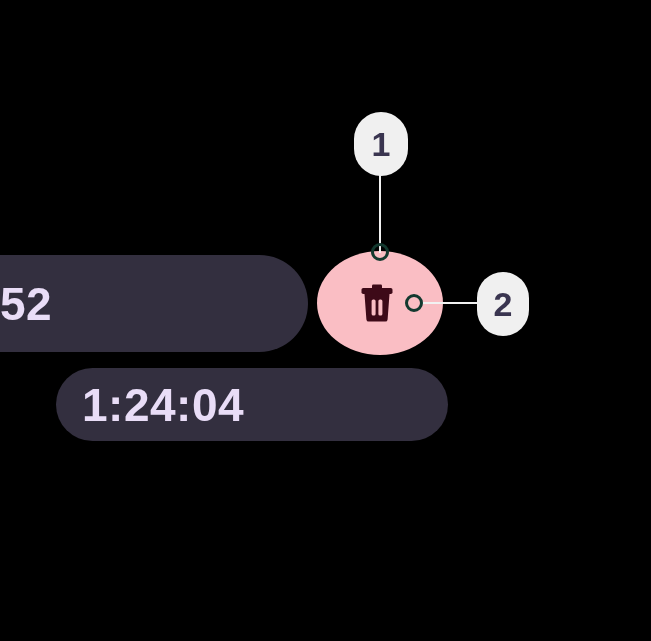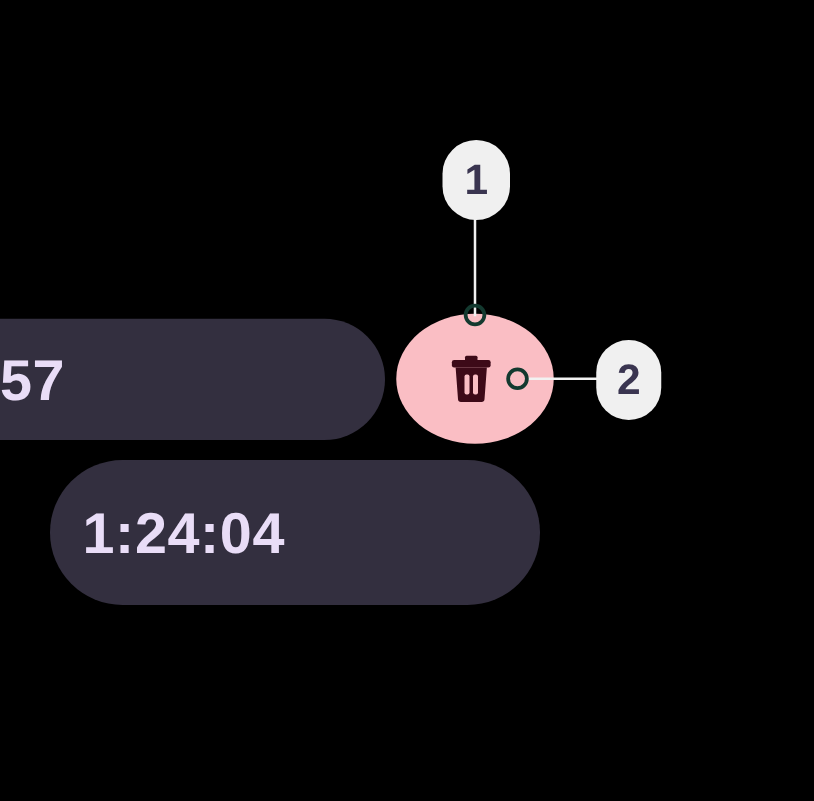--- a/index.html
+++ b/index.html
@@ -39,24 +39,24 @@
   }
 
   #pill-count {
     left: -188px;
     top: 255px;
     width: 496px;
     height: 97px;
     padding-left: 188px;
   }
   #pill-timer {
-    left: 40px;
+    left: 56px;
     top: 368px;
     width: 392px;
-    height: 116px;
+    height: 73px;
     padding-left: 26px;
     text-align: right;
   }
 
   
   #action-circle {
     position: absolute;
     left: 317px;
     top: 251px;
     width: 126px;
@@ -143,21 +143,21 @@
     width: 18px;
     height: 18px;
   }
 </style>
 </head>
 <body>
 
 <div id="stage">
 
   <div class="pill" id="pill-count">
-    <span class="pill-label">57</span>
+    <span class="pill-label">52</span>
   </div>
 
   <div class="pill" id="pill-timer">
     <span class="pill-label">1:24:04</span>
   </div>
 
   <div id="action-circle">
     <span class="trash-wrap">
       <svg viewBox="0 0 34 38" width="34" height="38" aria-hidden="true">
 

